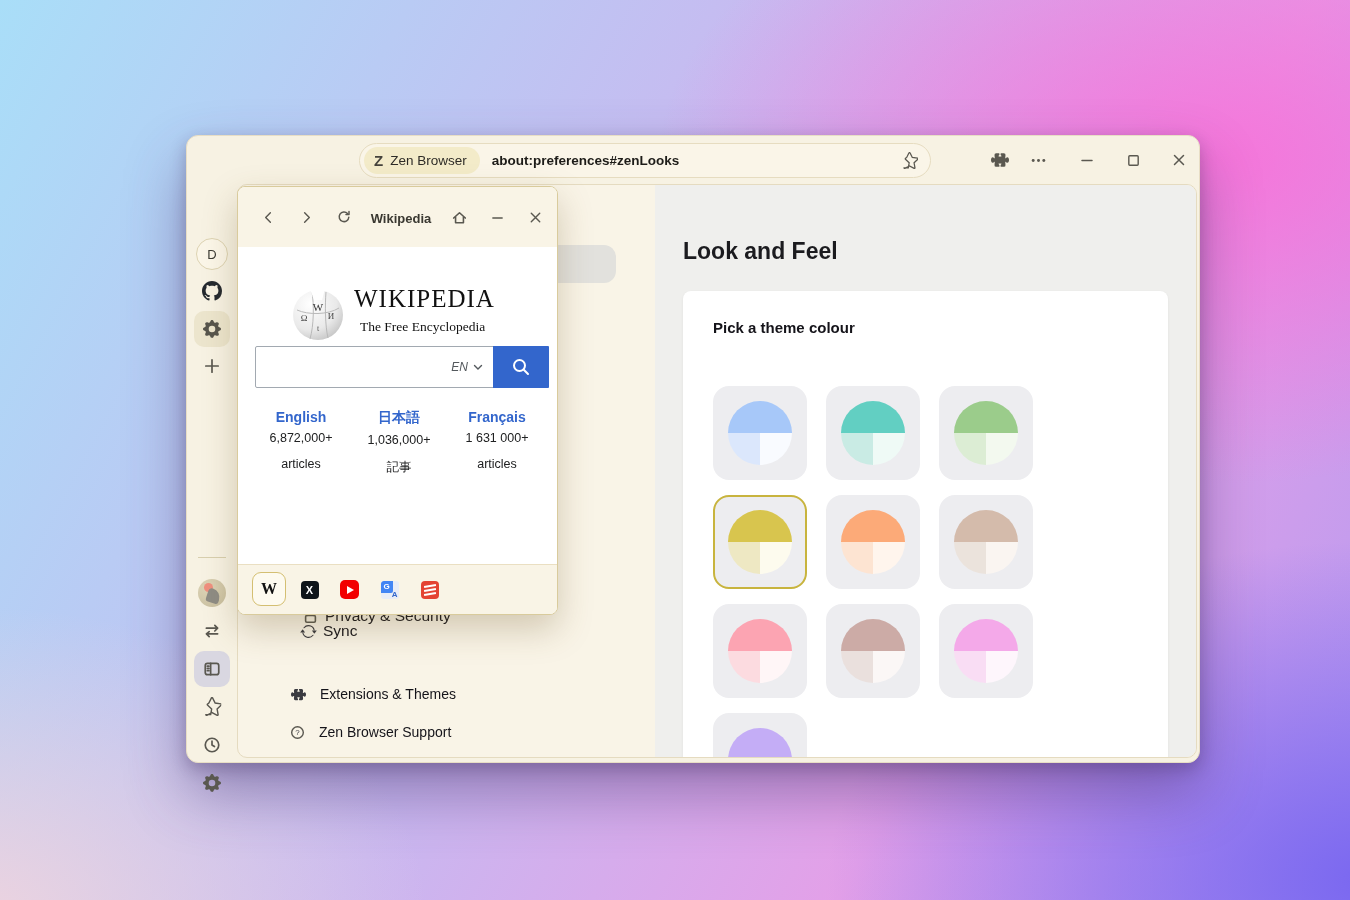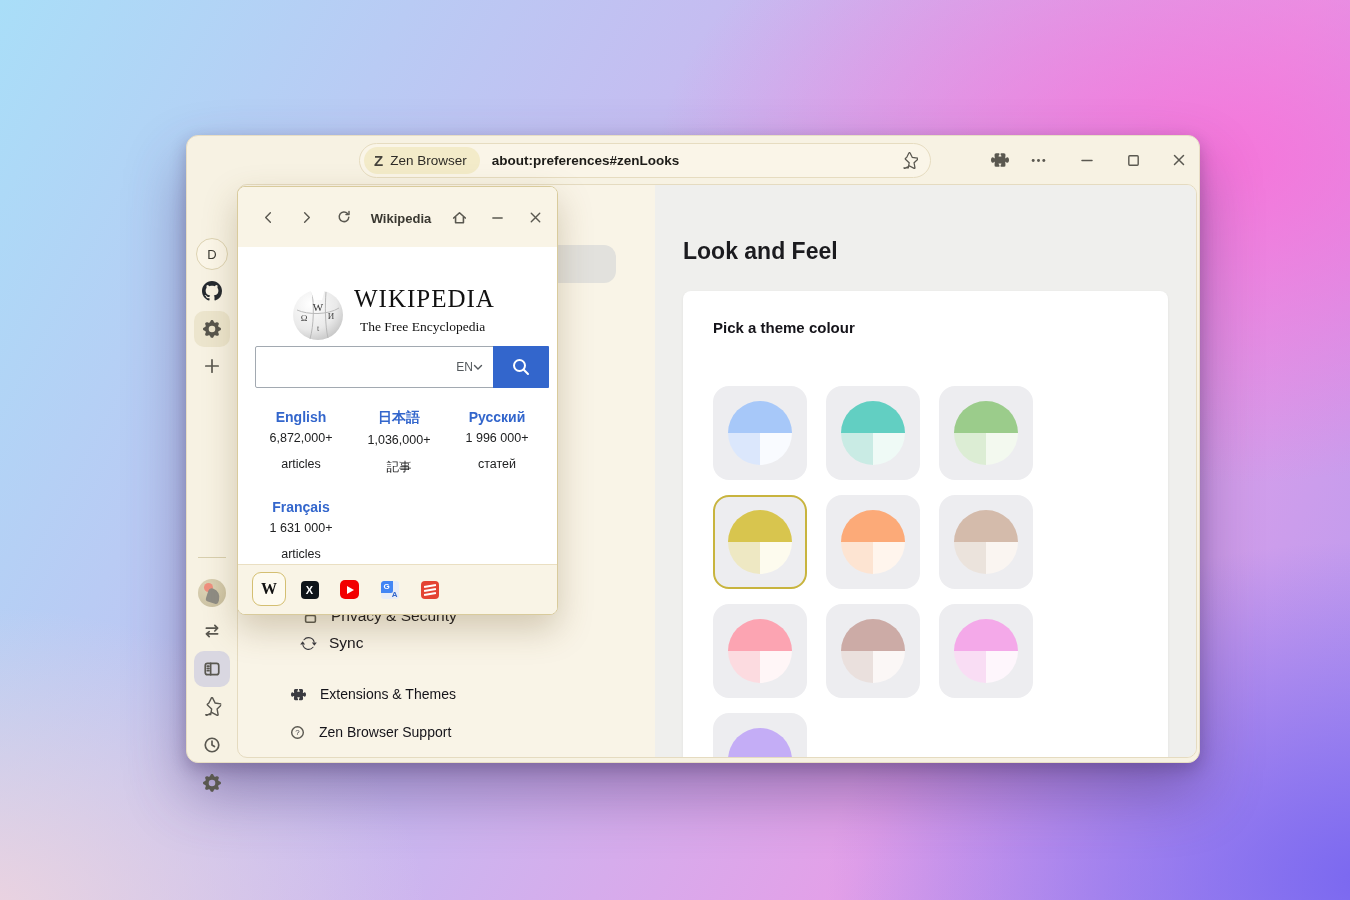--- a/index.html
+++ b/index.html
@@ -48,21 +48,21 @@
   .sb-avatar::before{content:"";position:absolute;left:6px;top:4px;width:9px;height:9px;border-radius:50%;background:#ef8f7e;}
   .sb-avatar::after{content:"";position:absolute;left:9px;top:10px;width:13px;height:14px;border-radius:4px 10px 3px 3px;background:#8e8c84;transform:rotate(18deg);}
   
   .content-view{
     position:absolute;left:50px;top:48px;width:960px;height:574px;
     border-radius:10px;border:1px solid #e5dbc0;box-sizing:border-box;overflow:hidden;
     background:#f9f4e7;
   }
   .settings-search{position:absolute;left:64px;top:60px;width:314px;height:38px;border-radius:12px;background:#e2e1dd;}
   .nav-row{position:absolute;display:flex;align-items:center;color:#15141a;}
-  .nav-row.primary{gap:12px;font-size:15.5px;}
+  .nav-row.primary{gap:6px;font-size:15.5px;}
   .nav-row.secondary{gap:14px;font-size:14px;}
   .settings-main{position:absolute;left:417px;top:0;right:0;bottom:0;background:#efefed;}
   .page-title{position:absolute;left:28px;top:53px;font-size:23px;font-weight:700;color:#1b1b1f;}
   .card{
     position:absolute;left:28px;top:106px;width:485px;height:620px;
     background:#ffffff;border-radius:8px;box-shadow:0 1px 3px rgba(0,0,0,.06);
   }
   .card-title{position:absolute;left:30px;top:28px;font-size:15px;font-weight:700;color:#15141a;text-align:center;}
   .card-subtitle{position:absolute;left:30px;top:54px;font-size:15px;color:#55555e;}
   .swatch-grid{position:absolute;left:30px;top:95px;display:grid;grid-template-columns:repeat(3,94px);gap:15px 19px;}
@@ -77,21 +77,21 @@
   }
   .popup-header{position:absolute;left:0;top:0;right:0;height:60px;background:#f9f4e6;}
   .pp-btn{position:absolute;top:21px;width:18px;height:18px;display:flex;align-items:center;justify-content:center;}
   .pp-title{position:absolute;left:163px;top:24px;transform:translateX(-50%);font-size:13px;font-weight:700;color:#3a3831;}
   .popup-body{position:absolute;left:0;top:60px;right:0;bottom:49px;background:#fff;}
   .wiki-globe{position:absolute;left:53px;top:40px;}
   .wiki-wordmark{position:absolute;left:116px;top:38px;font-family:"Liberation Serif",serif;font-size:25px;letter-spacing:1px;color:#111;}
   .wiki-tagline{position:absolute;left:122px;top:72px;font-family:"Liberation Serif",serif;font-size:13.5px;color:#111;}
   .wiki-search{position:absolute;left:17px;top:99px;width:294px;height:42px;display:flex;border:1px solid #a2a9b1;border-radius:2px;box-sizing:border-box;background:#fff;}
   .wiki-input{flex:1;border:none;outline:none;font-size:14px;padding:0 8px;background:transparent;min-width:0;}
-  .wiki-lang-sel{display:flex;align-items:center;padding-right:10px;font-size:12px;color:#54595d;}
+  .wiki-lang-sel{display:flex;align-items:center;gap:5px;padding-right:10px;font-size:12px;color:#54595d;font-style:italic;}
   .wiki-search-btn{width:56px;background:#3366cc;border:none;border-radius:0 1px 1px 0;display:flex;align-items:center;justify-content:center;margin:-1px -1px -1px 0;}
   .lang-grid{position:absolute;left:14px;top:162px;width:294px;display:grid;grid-template-columns:repeat(3,1fr);row-gap:23px;text-align:center;}
   .lang-name{font-size:14px;font-weight:700;color:#3366cc;}
   .lang-count{font-size:12.5px;color:#202122;margin-top:6px;}
   .lang-unit{font-size:12.5px;color:#202122;margin-top:12px;}
   .popup-dock{position:absolute;left:0;right:0;bottom:0;height:49px;background:#f9f4e6;border-top:1px solid #eadfc2;}
   .dock-active{position:absolute;left:14px;top:7px;width:34px;height:34px;border-radius:9px;background:#fdfaef;border:1.5px solid #d4bf72;box-sizing:border-box;display:flex;align-items:center;justify-content:center;}
   .fav-w{font-family:"Liberation Serif",serif;font-size:16px;font-weight:700;color:#111;}
   .dock-ic{position:absolute;top:15px;width:19px;height:19px;display:flex;align-items:center;justify-content:center;}
   .fav-x{width:18px;height:18px;border-radius:4px;background:#0f1419;color:#fff;font-size:11px;font-weight:800;display:flex;align-items:center;justify-content:center;}
@@ -292,21 +292,21 @@
 
   <div class="content-view">
     <div class="settings-search"></div>
 
     <div class="nav-row primary" style="left:64px;top:422px">
       <svg class="ic" width="17" height="17" style="color:#3a3a40">
           <use href="#sym-lock"></use>
         </svg>
       <span>Privacy &amp; Security</span>
     </div>
-    <div class="nav-row primary" style="left:62px;top:449px">
+    <div class="nav-row primary" style="left:62px;top:437px">
       <svg class="ic" width="17" height="17" style="color:#3a3a40">
           <use href="#sym-sync"></use>
         </svg>
       <span>Sync</span>
     </div>
     <div class="nav-row secondary" style="left:53px;top:501px">
       <svg class="ic" width="15" height="15" style="color:#3a3a40">
           <use href="#sym-puzzle"></use>
         </svg>
       <span>Extensions &amp; Themes</span>
@@ -436,25 +436,20 @@
           <div class="lang-name">English</div>
           <div class="lang-count">6,872,000+</div>
           <div class="lang-unit">articles</div>
         </div>
       <div>
           <div class="lang-name">日本語</div>
           <div class="lang-count">1,036,000+</div>
           <div class="lang-unit">記事</div>
         </div>
       <div>
-          <div class="lang-name">Русский</div>
-          <div class="lang-count">1 996 000+</div>
-          <div class="lang-unit">статей</div>
-        </div>
-      <div>
           <div class="lang-name">Français</div>
           <div class="lang-count">1 631 000+</div>
           <div class="lang-unit">articles</div>
         </div>
     </div>
   </div>
 
   <div class="popup-dock">
     <div class="dock-active">
         <span class="fav-w">W</span>

